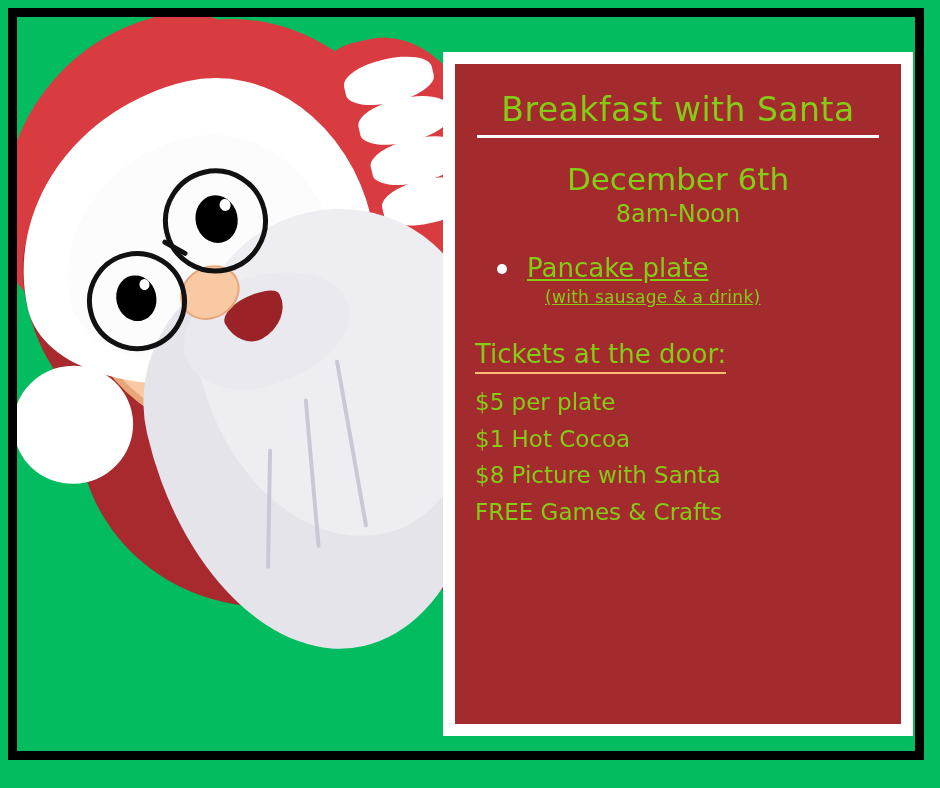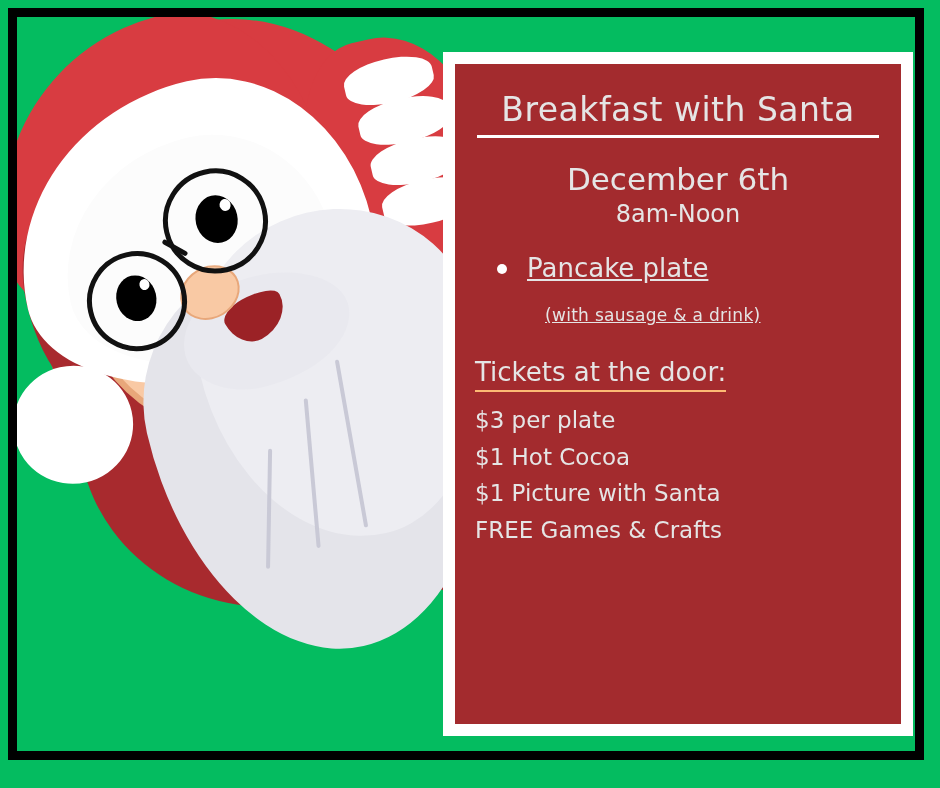--- a/index.html
+++ b/index.html
@@ -190,21 +190,21 @@
   #card{
     position:absolute; left:443px; top:52px;
     width:470px; height:684px;
     background:#FFFFFF;
     padding:12px;
     z-index:5;
   }
   #card-inner{
     width:100%; height:100%;
     background:#A32B2E;
-    color:#e5e5e5;
+    color:#84cc16;
     padding:26px 20px 18px;
     display:flex; flex-direction:column;
     font-family:"DejaVu Sans", sans-serif;
   }
   .title{
     font-size:33px; text-align:center; letter-spacing:.5px;
     border-bottom:3px solid #fff;
     padding-bottom:6px; margin:0 2px 22px;
     white-space:nowrap;
     font-weight:400;
@@ -215,21 +215,21 @@
   ul.features{ list-style:none; margin:0 0 6px 18px; }
   ul.features li{
     position:relative; padding-left:34px;
     font-size:26px; line-height:1.35; margin-bottom:10px;text-decoration:underline;
   }
   ul.features li .dot{
     position:absolute; left:4px; top:13px;
     width:10px; height:10px; background:#fff; border-radius:50%;
   }
   .sub{
-    display:block; font-size:17px; margin-top:18px; padding-left:18px;
+    display:block; font-size:17px; margin-top:0; padding-left:18px;
     letter-spacing:.3px;
   }
   .indent1{ padding-left:48px !important; }
 
   .tickets-head{
     font-size:26px; margin:14px 0 8px;
     display:inline-block;
     border-bottom:2px solid #fdba74; padding-bottom:3px;
     align-self:flex-start;
   }
@@ -305,22 +305,22 @@
         <li>
           <span class="dot"></span>
           <span>Pancake plate</span>
           <span class="sub">(with sausage &amp; a drink)</span>
         </li>
       </ul>
 
       <div class="tickets-head">Tickets at the door:</div>
 
       <ul class="prices">
-        <li>$3 per plate</li>
+        <li>$5 per plate</li>
         <li>$1 Hot Cocoa</li>
-        <li>$1 Picture with Santa</li>
+        <li>$8 Picture with Santa</li>
         <li>FREE Games &amp; Crafts</li>
       </ul>
 
     </div>
   </div>
 
 </div>
 
 </body></html>

